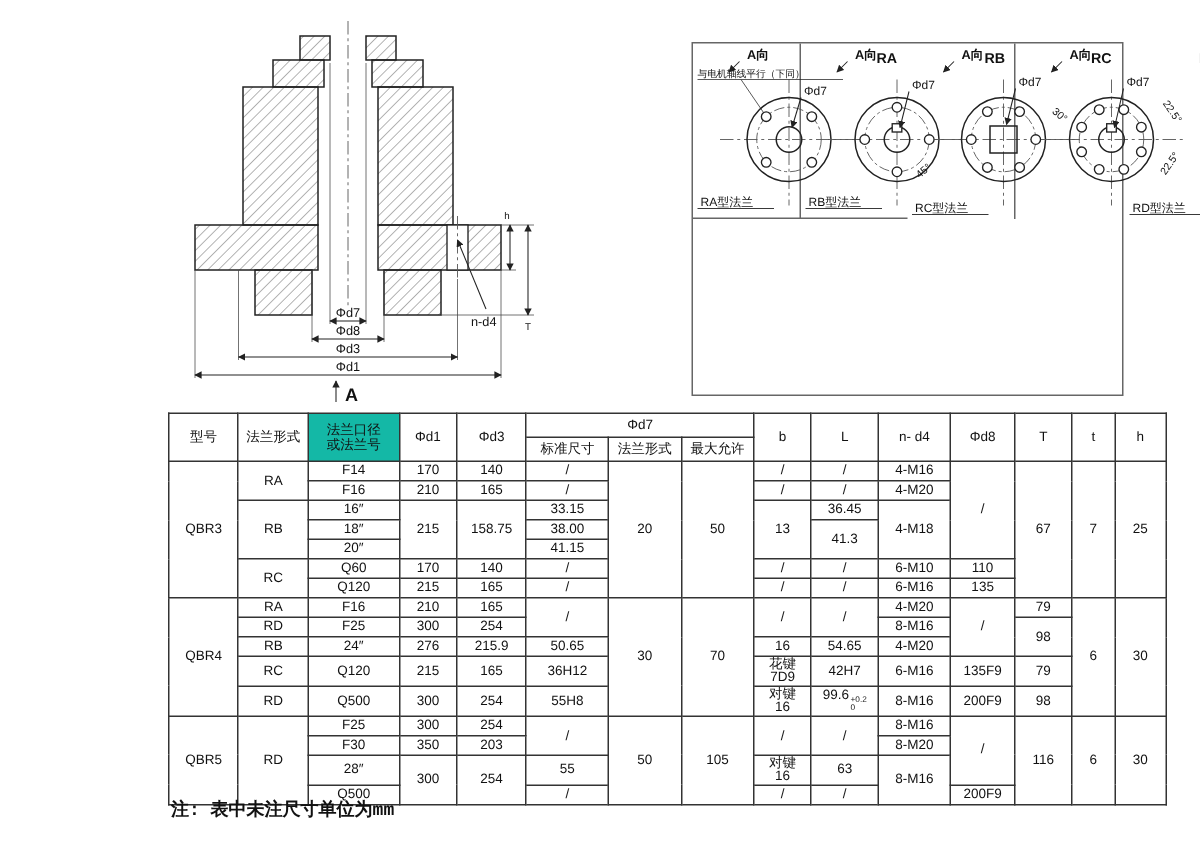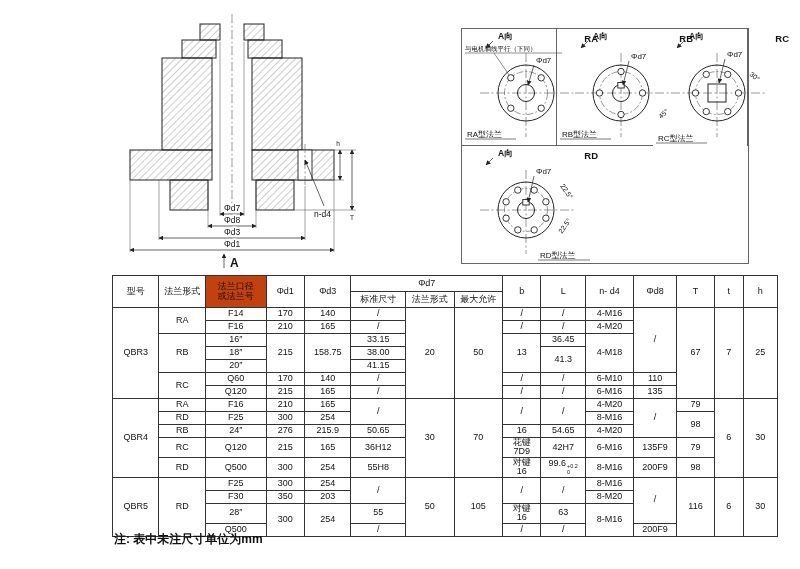--- a/index.html
+++ b/index.html
@@ -9,35 +9,35 @@
   .thin{fill:none;stroke:#222;stroke-width:1;}
   .hole{fill:#fff;stroke:#222;stroke-width:.9;}
   .cl{stroke:#555;stroke-width:.6;stroke-dasharray:9 2.5 2 2.5;fill:none;}
   .clc{fill:none;stroke:#555;stroke-width:.6;stroke-dasharray:7 2 2 2;}
   .dim{stroke:#222;stroke-width:.7;fill:none;}
   .ext{stroke:#444;stroke-width:.5;fill:none;}
   .dlab{font-size:8.5px;text-anchor:middle;paint-order:stroke;stroke:#fff;stroke-width:3px;fill:#111;}
   .part{fill:url(#hatch);stroke:#222;stroke-width:1;}
   #section-svg{position:absolute;left:112px;top:8px;}
   .fgrid{position:absolute;left:461px;top:28px;width:288px;height:236px;display:grid;
-         grid-template-columns:1fr 1fr 1fr;grid-template-rows:1fr 1fr;border:1px solid #666;box-sizing:border-box;}
+         grid-template-columns:1fr 1fr 1fr 1fr;grid-template-rows:1fr 1fr;border:1px solid #666;box-sizing:border-box;}
   .fcell{position:relative;box-sizing:border-box;}
   .fcell:nth-child(1){border-right:1px solid #666;border-bottom:1px solid #666;}
   .fcell:nth-child(2){border-bottom:1px solid #666;}
   .fcell:nth-child(3){border-right:1px solid #666;}
   .fcell svg{position:absolute;left:0;top:0;}
   table.spec{position:absolute;left:112px;top:275px;width:666px;border-collapse:collapse;
              table-layout:fixed;font-size:9px;}
   .spec th,.spec td{border:1px solid #333;text-align:center;vertical-align:middle;
                     padding:0 1px;height:12px;line-height:1.05;white-space:pre-line;overflow:hidden;}
   .spec th{font-weight:normal;height:15px;}
-  .spec .shade{background:#c2410c;}
+  .spec .shade{background:#14b8a6;}
   .tol{display:inline-flex;flex-direction:column;vertical-align:-2px;margin-left:1px;}
   .tol i{font-style:normal;font-size:5.5px;line-height:5.5px;text-align:left;}
-  .note{position:absolute;left:114px;top:531px;font-size:12px;font-weight:bold;}
+  .note{position:absolute;left:114px;top:531px;font-size:12px;font-weight:bold;font-family:Liberation Mono, monospace;}
 </style>
 </head>
 <body>
 
 <div class="sheet">
 
   <svg id="section-svg" width="246" height="265" viewBox="0 0 246 265">
     <defs>
       <pattern id="hatch" width="5" height="5" patternUnits="userSpaceOnUse" patternTransform="rotate(45)">
         <line x1="0" y1="0" x2="0" y2="5" stroke="#555" stroke-width="0.6"></line>

